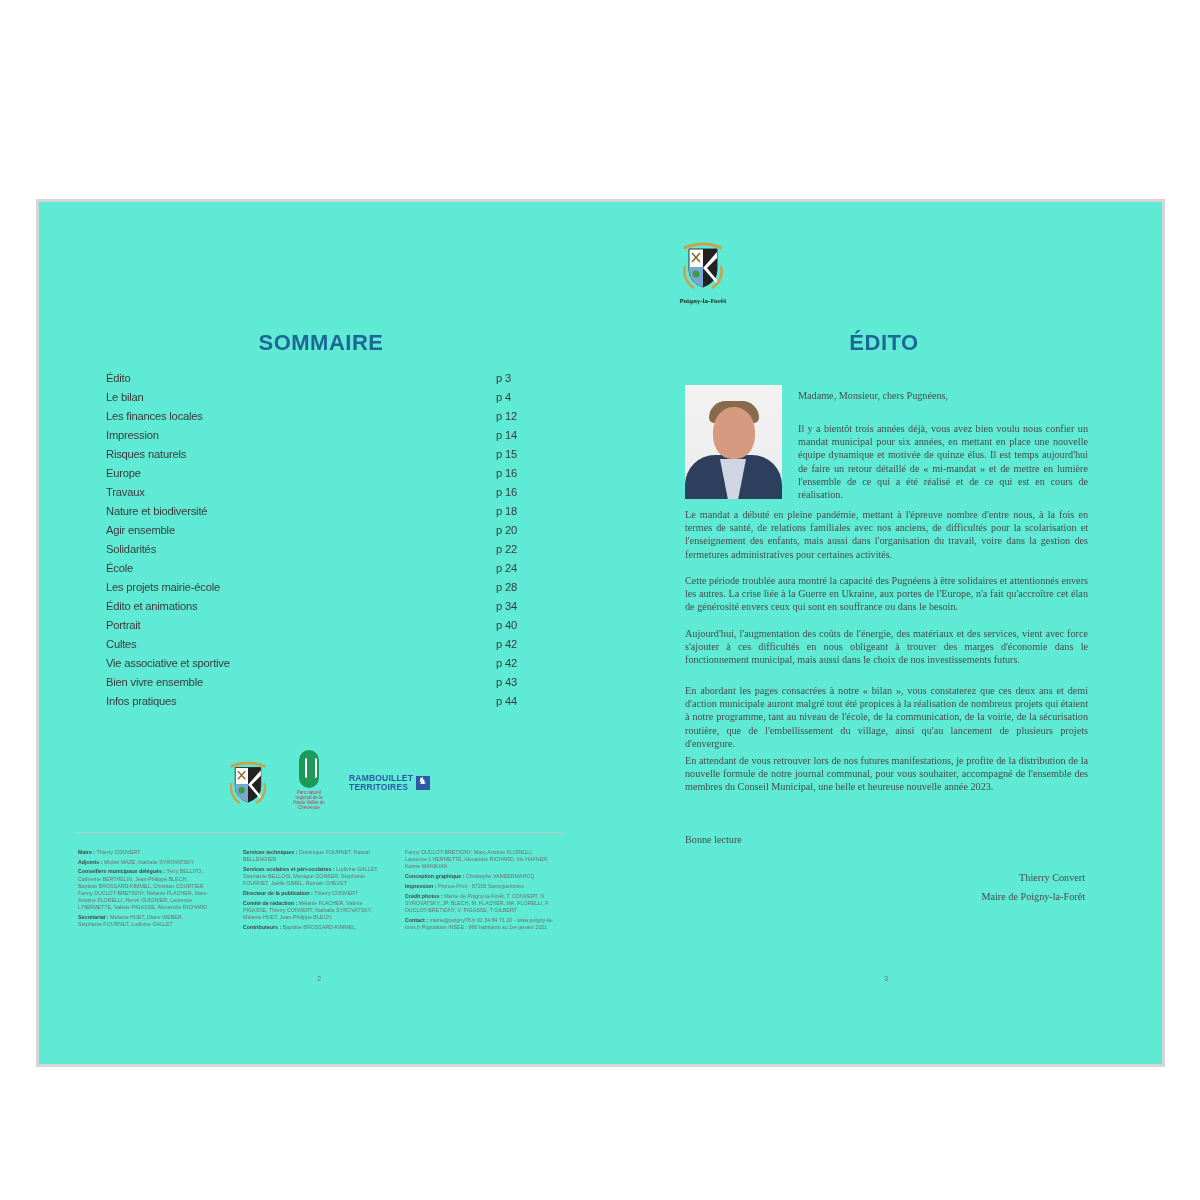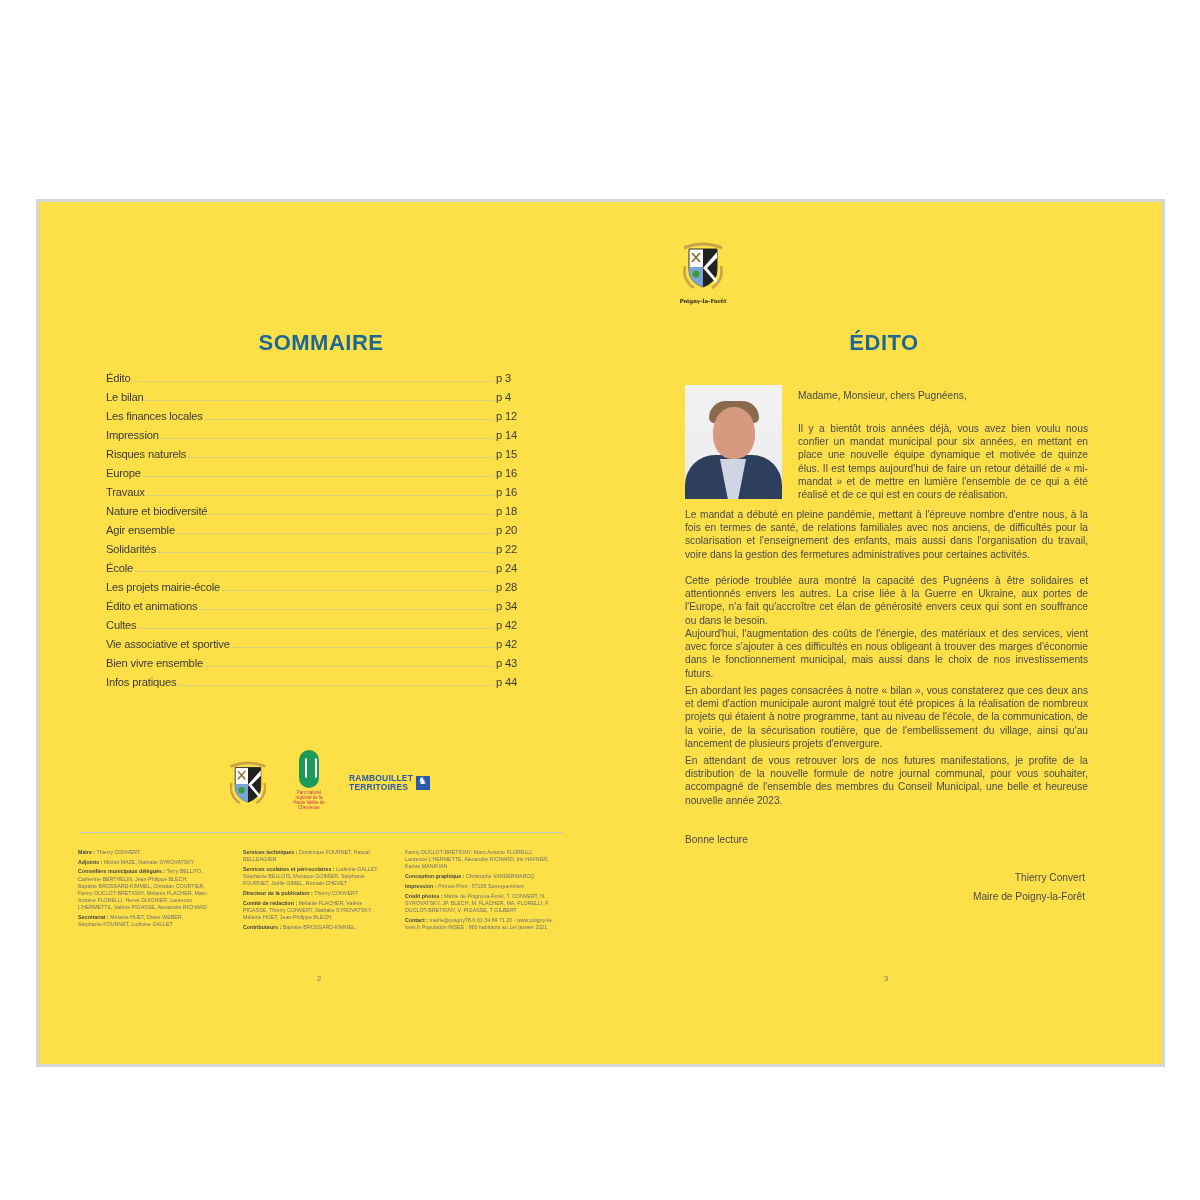--- a/index.html
+++ b/index.html
@@ -1,21 +1,21 @@
 <!DOCTYPE html>
 <html><head>
 <meta charset="utf-8">
 <style>
   * { box-sizing: border-box; margin: 0; padding: 0; }
   html, body { width: 1200px; height: 1200px; background: #ffffff; overflow: hidden; }
   body { font-family: "Liberation Sans", sans-serif; color: #3a3a3a; position: relative; }
 
   .spread {
     position: absolute; left: 36px; top: 199px; width: 1129px; height: 868px;
-    border: 3px solid #d6d6d6; background: #fde047;
+    border: 3px solid #d6d6d6; background: #5eead4;
   }
   .page { position: absolute; top: 0; height: 100%; }
   .page-left { left: 0; width: 564px; }
   .page-right { left: 564px; width: 562px; }
 
   .title {
     position: absolute; font-weight: bold; color: #1d6797;
     font-size: 22px; letter-spacing: 0.5px; text-align: center;
   }
   .page-left .title { left: 0; width: 564px; top: 128px; }
@@ -63,21 +63,21 @@
 
   .photo {
     position: absolute; left: 82px; top: 183px; width: 97px; height: 114px;
     background: linear-gradient(180deg, #f2f2f2 0%, #ececec 100%); overflow: hidden;
   }
   .photo .jacket { position: absolute; left: 0; bottom: 0; width: 97px; height: 44px; background: #2e3f5e; border-radius: 30px 30px 0 0; }
   .photo .shirt { position: absolute; left: 35px; bottom: 0; width: 26px; height: 40px; background: #cfd5e3; clip-path: polygon(0 0, 100% 0, 70% 100%, 30% 100%); }
   .photo .face { position: absolute; left: 28px; top: 22px; width: 42px; height: 52px; background: #d59a80; border-radius: 48% 48% 45% 45%; }
   .photo .hair { position: absolute; left: 24px; top: 16px; width: 50px; height: 22px; background: #8a6a4c; border-radius: 25px 25px 8px 8px; }
 
-  .letter { position: absolute; font-size: 10.2px; line-height: 13.2px; color: #4a4a4a; text-align: justify; font-family: Liberation Sans, sans-serif; }
+  .letter { position: absolute; font-size: 10.2px; line-height: 13.2px; color: #4a4a4a; text-align: justify; font-family: Liberation Serif, serif; }
   .greeting { left: 195px; top: 187px; width: 290px; }
   .para1 { left: 195px; top: 220px; width: 290px; }
   .para-full { left: 82px; width: 403px; }
   .p2 { top: 306px; }
   .p3 { top: 372px; }
   .p4 { top: 425px; }
   .p5 { top: 482px; }
   .p6 { top: 552px; }
   .closing { left: 82px; top: 631px; }
   .sign { right: 80px; text-align: right; }
@@ -152,20 +152,25 @@
           <span class="toc-label">Les projets mairie-école</span>
           <span class="toc-dots"></span>
           <span class="toc-page">p 28</span>
         </div>
         <div class="toc-row">
           <span class="toc-label">Édito et animations</span>
           <span class="toc-dots"></span>
           <span class="toc-page">p 34</span>
         </div>
         <div class="toc-row">
+          <span class="toc-label">Portrait</span>
+          <span class="toc-dots"></span>
+          <span class="toc-page">p 40</span>
+        </div>
+        <div class="toc-row">
           <span class="toc-label">Cultes</span>
           <span class="toc-dots"></span>
           <span class="toc-page">p 42</span>
         </div>
         <div class="toc-row">
           <span class="toc-label">Vie associative et sportive</span>
           <span class="toc-dots"></span>
           <span class="toc-page">p 42</span>
         </div>
         <div class="toc-row">

